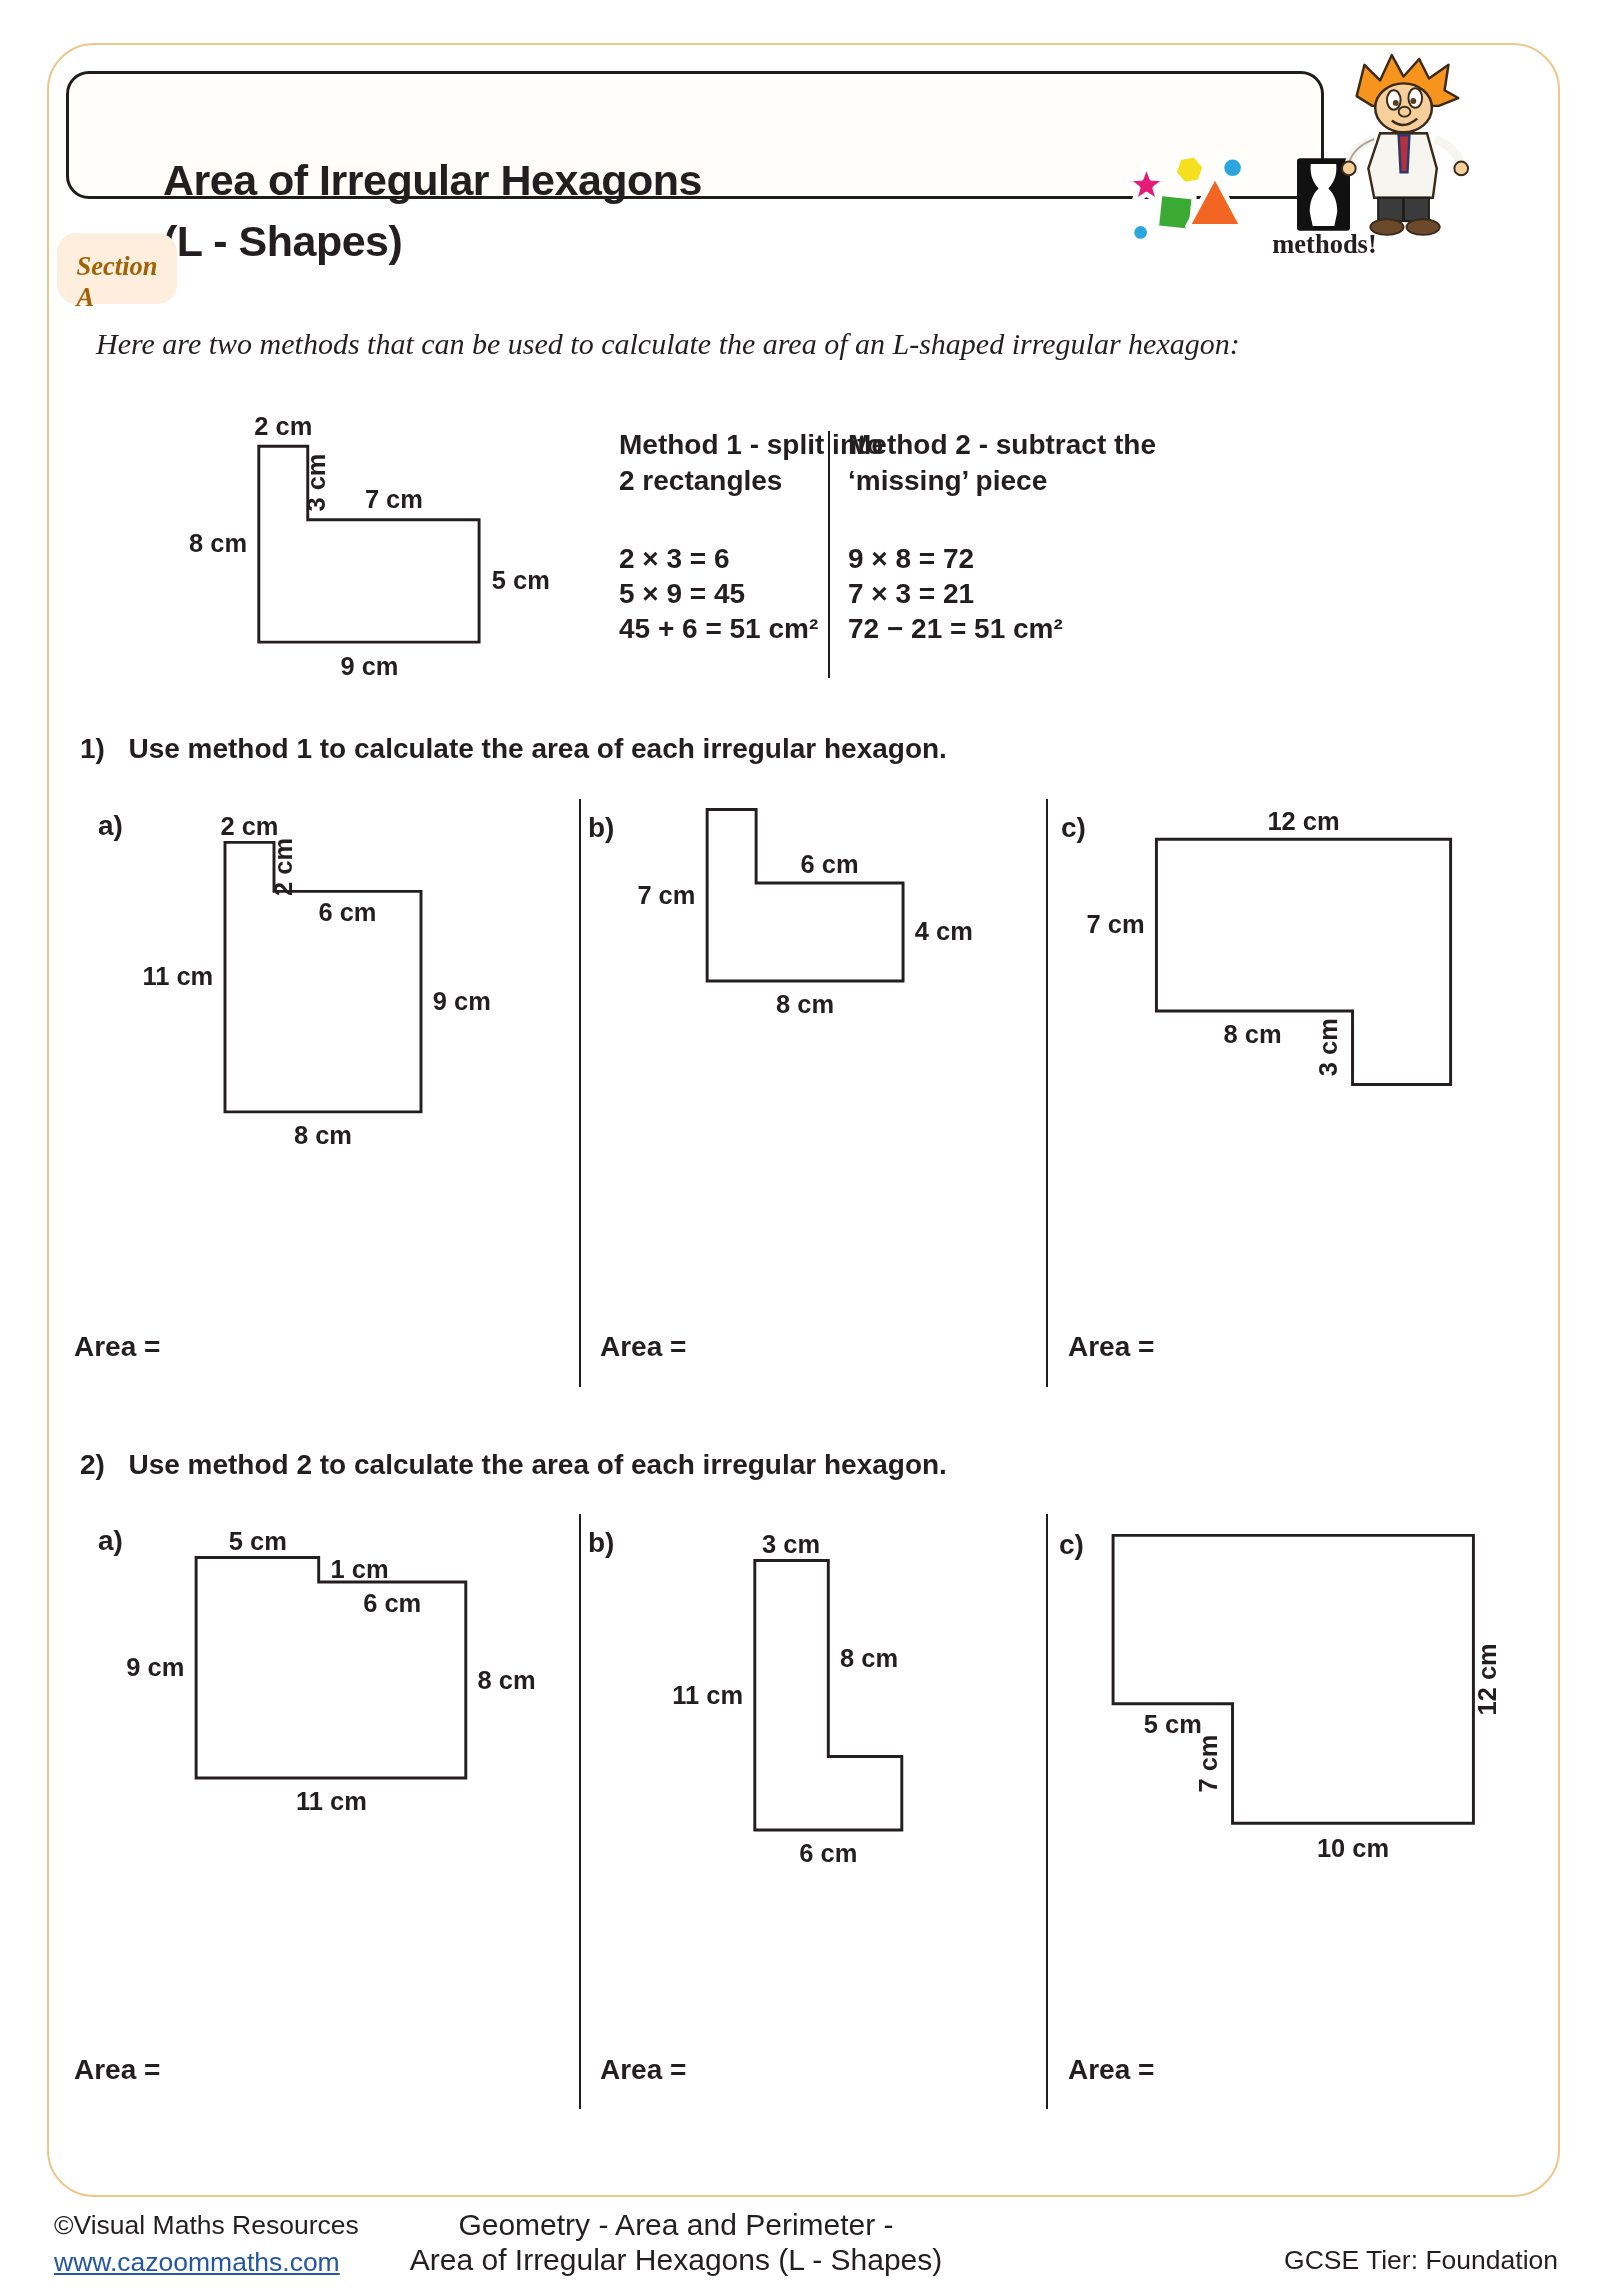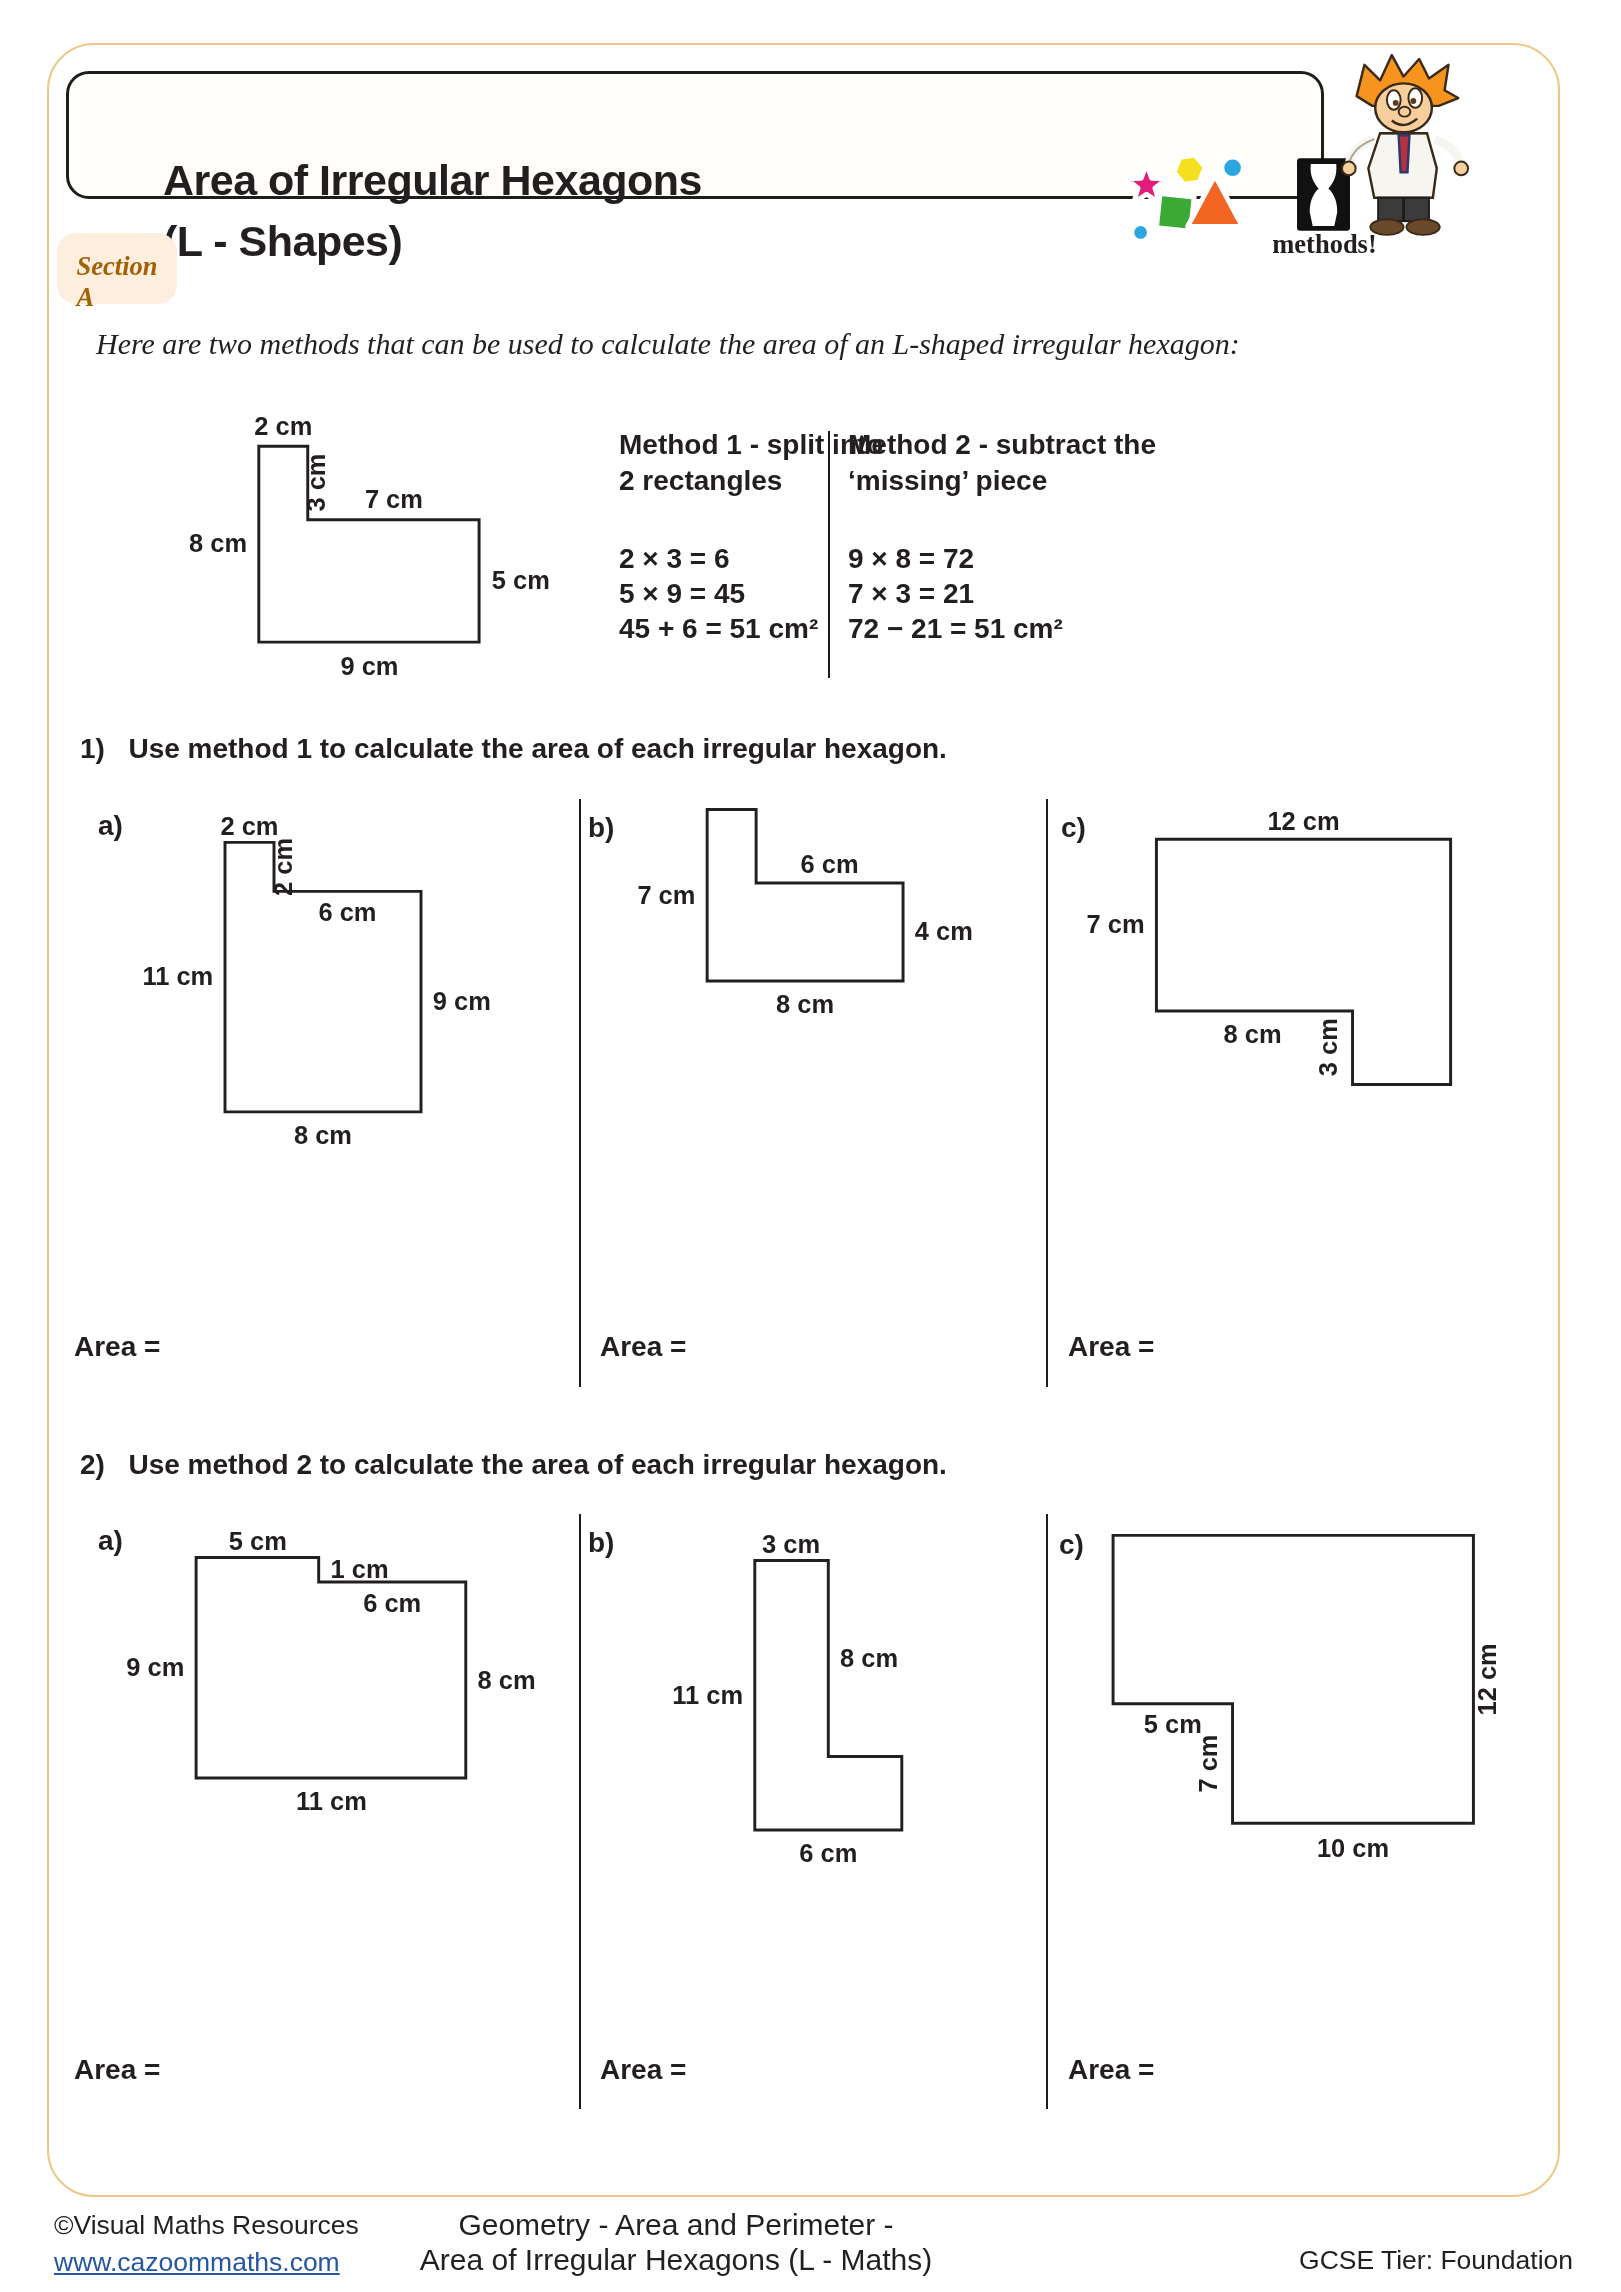--- a/index.html
+++ b/index.html
@@ -46,21 +46,21 @@
   .area-label{position:absolute;font-size:28px;font-weight:bold;}
 
   svg.figure{position:absolute;overflow:visible;}
   .shape-outline{fill:none;stroke:#231f20;stroke-width:3px;stroke-linejoin:miter;}
   .dim-label{font-family:"Liberation Sans",sans-serif;font-size:26px;font-weight:bold;fill:#231f20;}
 
   .footer-left{position:absolute;left:54px;top:2207px;font-size:26.5px;line-height:37px;}
   .footer-link{color:#2456a4;text-decoration:underline;}
   .footer-center{position:absolute;left:284px;top:2207px;width:784px;text-align:center;
         font-size:30px;line-height:35px;}
-  .footer-right{position:absolute;right:48px;top:2245px;font-size:26.5px;margin-left:38px;}
+  .footer-right{position:absolute;right:63px;top:2245px;font-size:26.5px;margin-left:38px;}
 </style>
 </head>
 <body>
 
 <div class="page">
 
   <div class="page-border"></div>
 
   <div class="title-box">
     <div class="title-text">
@@ -213,18 +213,18 @@
   <span class="area-label" style="left:74px;top:2054px;">Area =</span>
   <span class="area-label" style="left:600px;top:2054px;">Area =</span>
   <span class="area-label" style="left:1068px;top:2054px;">Area =</span>
 
   <div class="footer-left">
     <div>©Visual Maths Resources</div>
     <div><a class="footer-link" href="#">www.cazoommaths.com</a></div>
   </div>
   <div class="footer-center">
     <div>Geometry - Area and Perimeter -</div>
-    <div>Area of Irregular Hexagons (L - Maths)</div>
+    <div>Area of Irregular Hexagons (L - Shapes)</div>
   </div>
   <div class="footer-right">GCSE Tier: Foundation</div>
 
 </div>
 
 
 </body></html>

